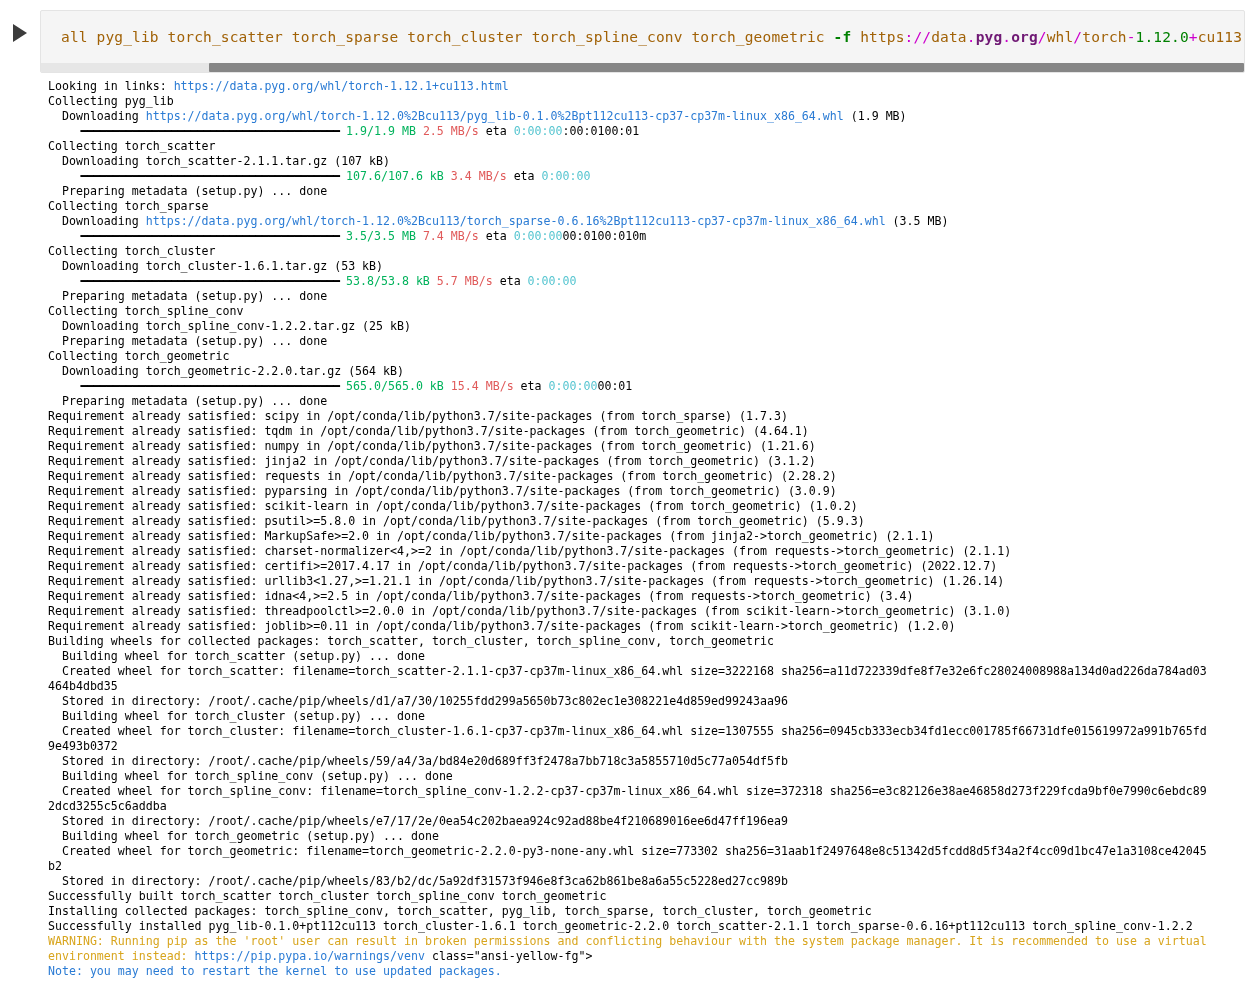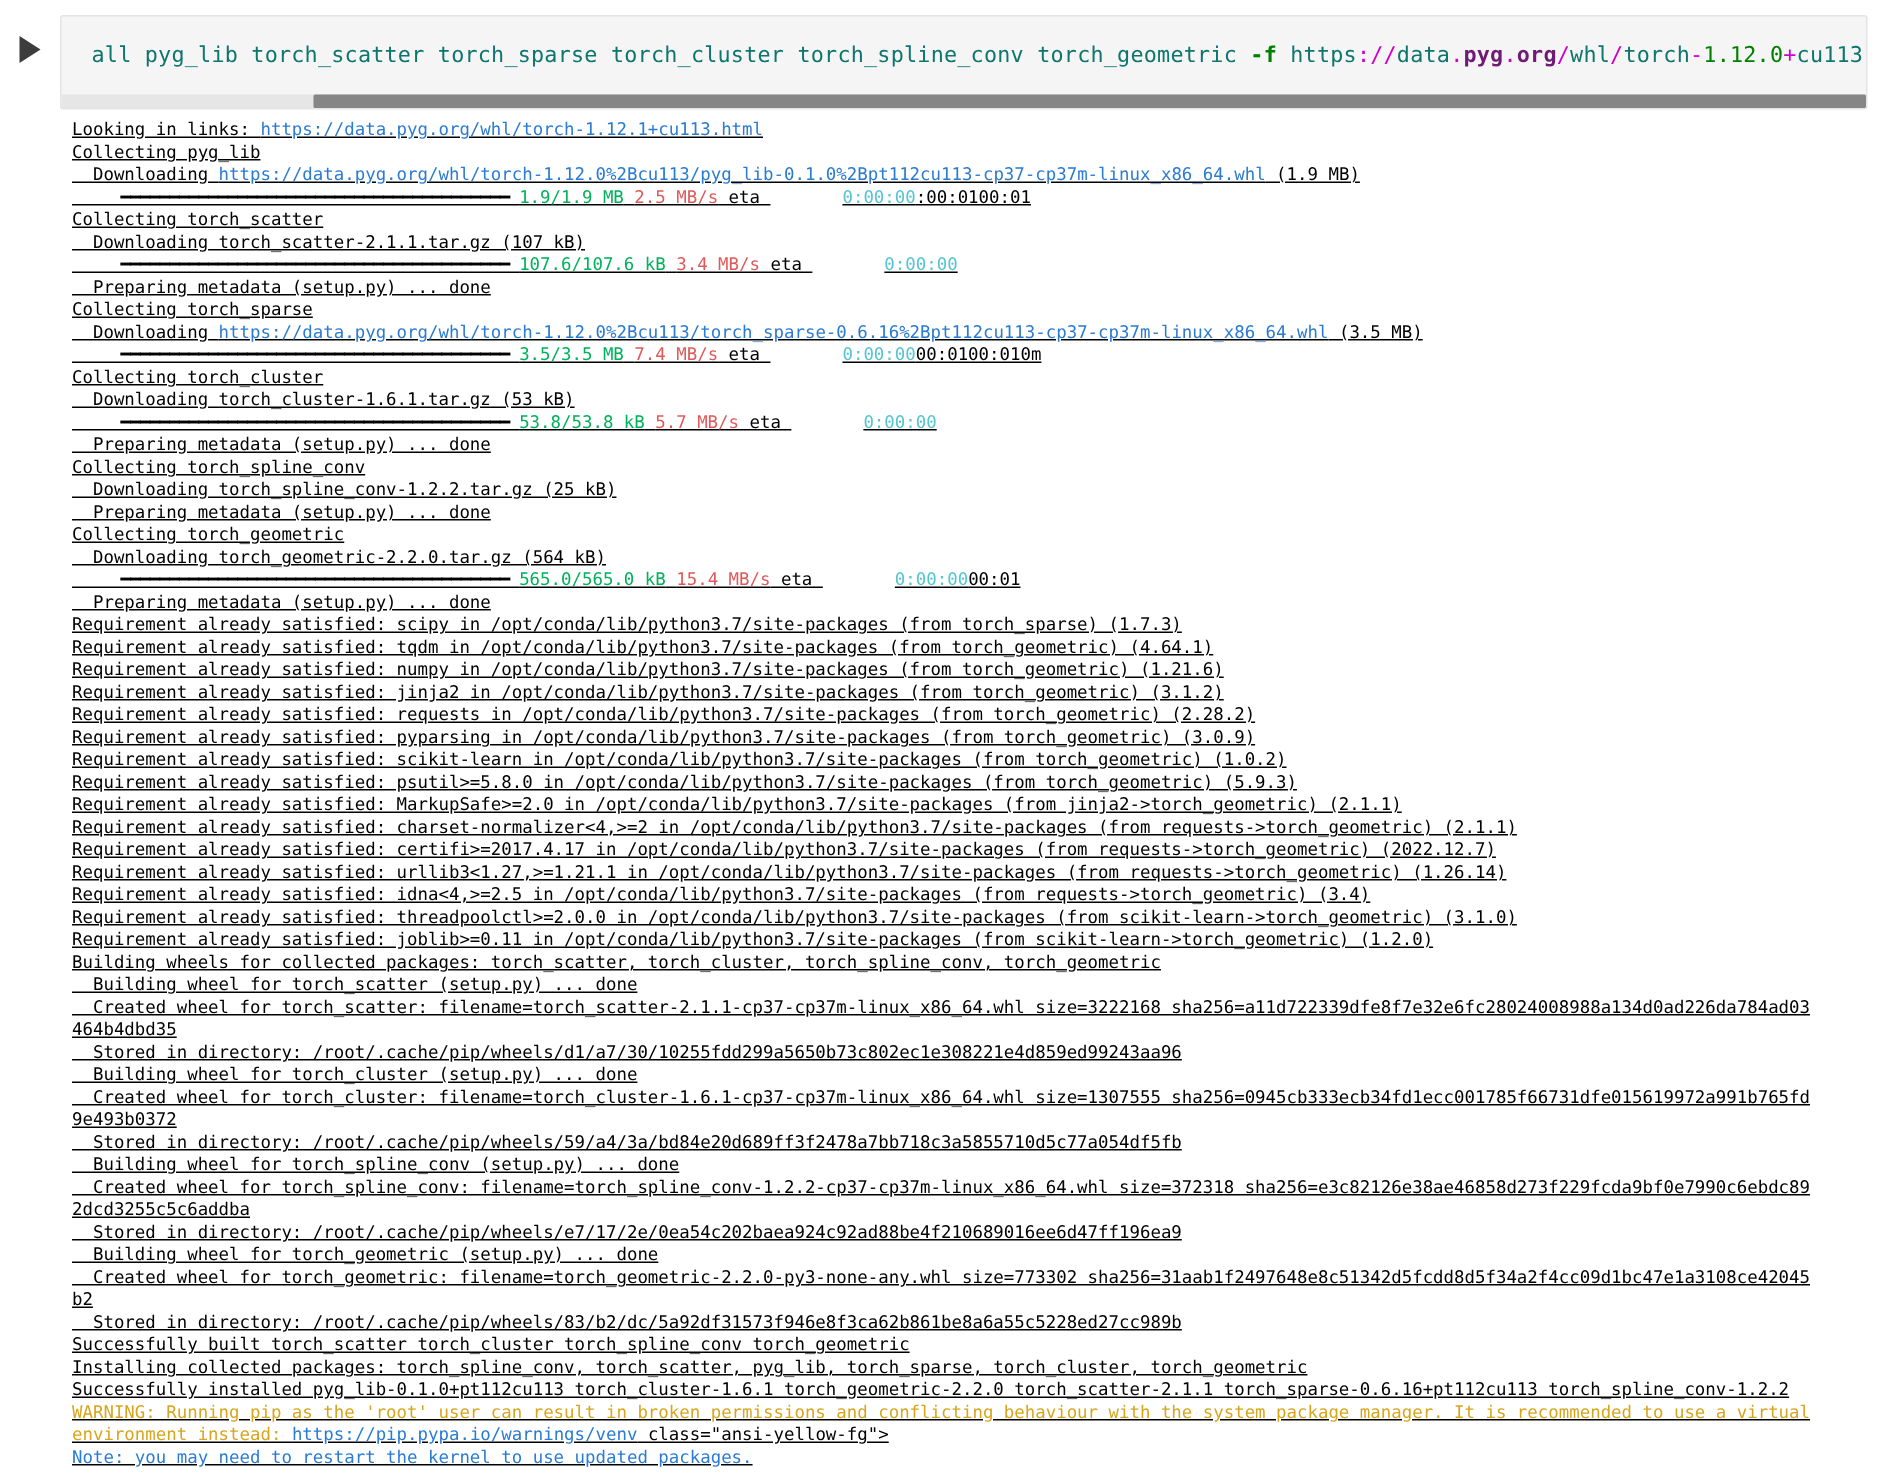--- a/index.html
+++ b/index.html
@@ -53,21 +53,21 @@
   .code-line {
     font-family: "DejaVu Sans Mono", "Liberation Mono", monospace;
     font-size: 14.5px;
     line-height: 20px;
     padding: 16px 0 16px 20px;
     white-space: pre;
     color: #1a1a1a;
     letter-spacing: 0.15px;
   }
   
-  .t-default { color: #0f766e; }
+  .t-default { color: #a16207; }
   .t-flag    { color: #008000; font-weight: bold; }
   .t-url-word{ color: #701a75; font-weight: bold; }
   .t-op      { color: #cc00cc; }
   .t-num     { color: #008000; text-align: right; }
 
   
   .hscroll-track {
     height: 9px;
     background: #e6e6e6;
     position: relative;
@@ -83,32 +83,31 @@
 
   
   .output-area {
     padding: 6px 0 0 48px;
     font-family: "DejaVu Sans Mono", "Liberation Mono", monospace;
     font-size: 11.6px;
     line-height: 15px;
     white-space: pre;
     color: #000000;
     letter-spacing: 0px;
-    text-decoration: underline;
   }
   .out-line {
     white-space: pre;
     min-height: 15px;
   }
 
   
   .ansi-blue   { color: #2a7bd4; }
   .ansi-green  { color: #00b25b; }
   .ansi-red    { color: #e05a5a; }
-  .ansi-cyan   { color: #56c5d0; margin-left: 48px; }
+  .ansi-cyan   { color: #56c5d0; }
   .ansi-yellow { color: #d8a51d; }
   .ansi-black  { color: #000000; }
   .bar         { color: #000000; letter-spacing: -0.5px; }
 </style>
 </head>
 <body>
 
 <div class="cell">
 
   <div class="run-gutter">

